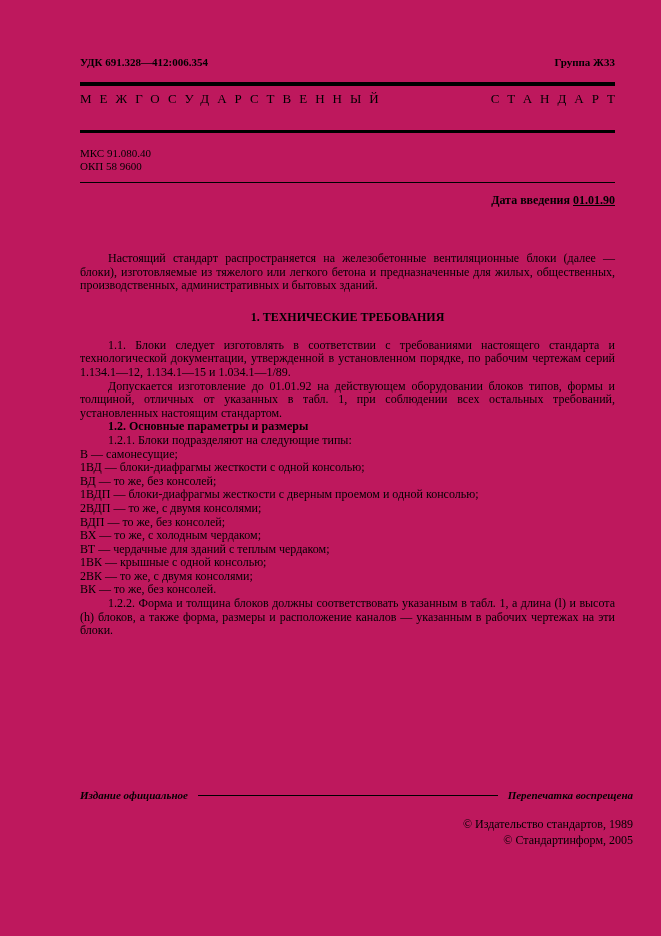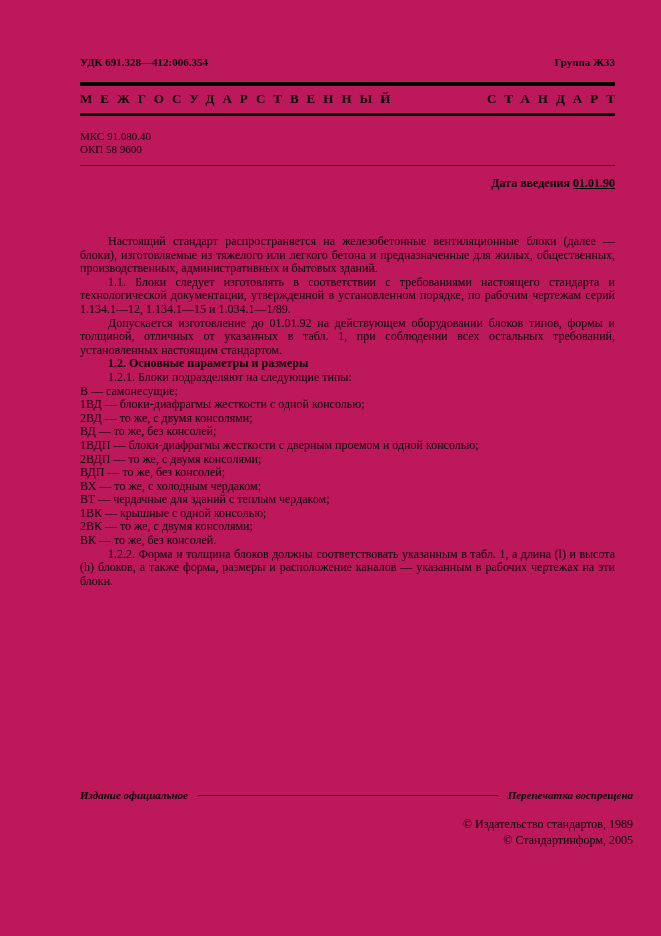--- a/index.html
+++ b/index.html
@@ -25,22 +25,22 @@
     justify-content: space-between;
     font-size: 11px;
     font-weight: bold;
   }
   .bar-thick { margin-top: 14px; height: 4px; background: #000; }
   .bar-thin  { height: 3px; background: #000; }
   .std-heading {
     display: flex;
     justify-content: space-between;
     font-size: 13px;
-    font-weight: bold;
-    padding: 5px 0 6px 0;
+    font-weight: normal;
+    padding: 5px 0 23px 0;
   }
   .std-heading span { letter-spacing: 8px; margin-right: -8px; white-space: nowrap; }
   .title-row { display: flex; margin-top: 30px; }
   .title-left { width: 360px; text-align: center; }
   .doc-title { font-size: 12px; font-weight: bold; }
   .doc-subtitle { font-size: 12px; font-weight: bold; margin-top: 14px; }
   .doc-en { font-size: 11px; margin-top: 11px; line-height: 13px; }
   .title-right {
     margin-left: auto;
     width: 118px;
@@ -115,30 +115,30 @@
     </div>
 
     <div class="hr-thin"></div>
 
     <div class="date-line">
       <span>Дата введения </span><span class="u">01.01.90</span>
     </div>
 
     <p class="para intro">Настоящий стандарт распространяется на железобетонные вентиляционные блоки (далее — блоки), изготовляемые из тяжелого или легкого бетона и предназначенные для жилых, общественных, производственных, административных и бытовых зданий.</p>
 
+    <h2 class="sec">1. ТЕХНИЧЕСКИЕ ТРЕБОВАНИЯ</h2>
 
     <p class="para">1.1. Блоки следует изготовлять в соответствии с требованиями настоящего стандарта и технологической документации, утвержденной в установленном порядке, по рабочим чертежам серий 1.134.1—12, 1.134.1—15 и 1.034.1—1/89.</p>
     <p class="para">Допускается изготовление до 01.01.92 на действующем оборудовании блоков типов, формы и толщиной, отличных от указанных в табл. 1, при соблюдении всех остальных требований, установленных настоящим стандартом.</p>
     <p class="para bold">1.2. Основные параметры и размеры</p>
     <p class="para">1.2.1. Блоки подразделяют на следующие типы:</p>
 
     <div class="types">
       <div>В — самонесущие;</div>
       <div>1ВД — блоки-диафрагмы жесткости с одной консолью;</div>
-      <div>2ВД — то же, с двумя консолями;</div>
       <div>ВД — то же, без консолей;</div>
       <div>1ВДП — блоки-диафрагмы жесткости с дверным проемом и одной консолью;</div>
       <div>2ВДП — то же, с двумя консолями;</div>
       <div>ВДП — то же, без консолей;</div>
       <div>ВХ — то же, с холодным чердаком;</div>
       <div>ВТ — чердачные для зданий с теплым чердаком;</div>
       <div>1ВК — крышные с одной консолью;</div>
       <div>2ВК — то же, с двумя консолями;</div>
       <div>ВК — то же, без консолей.</div>
     </div>

